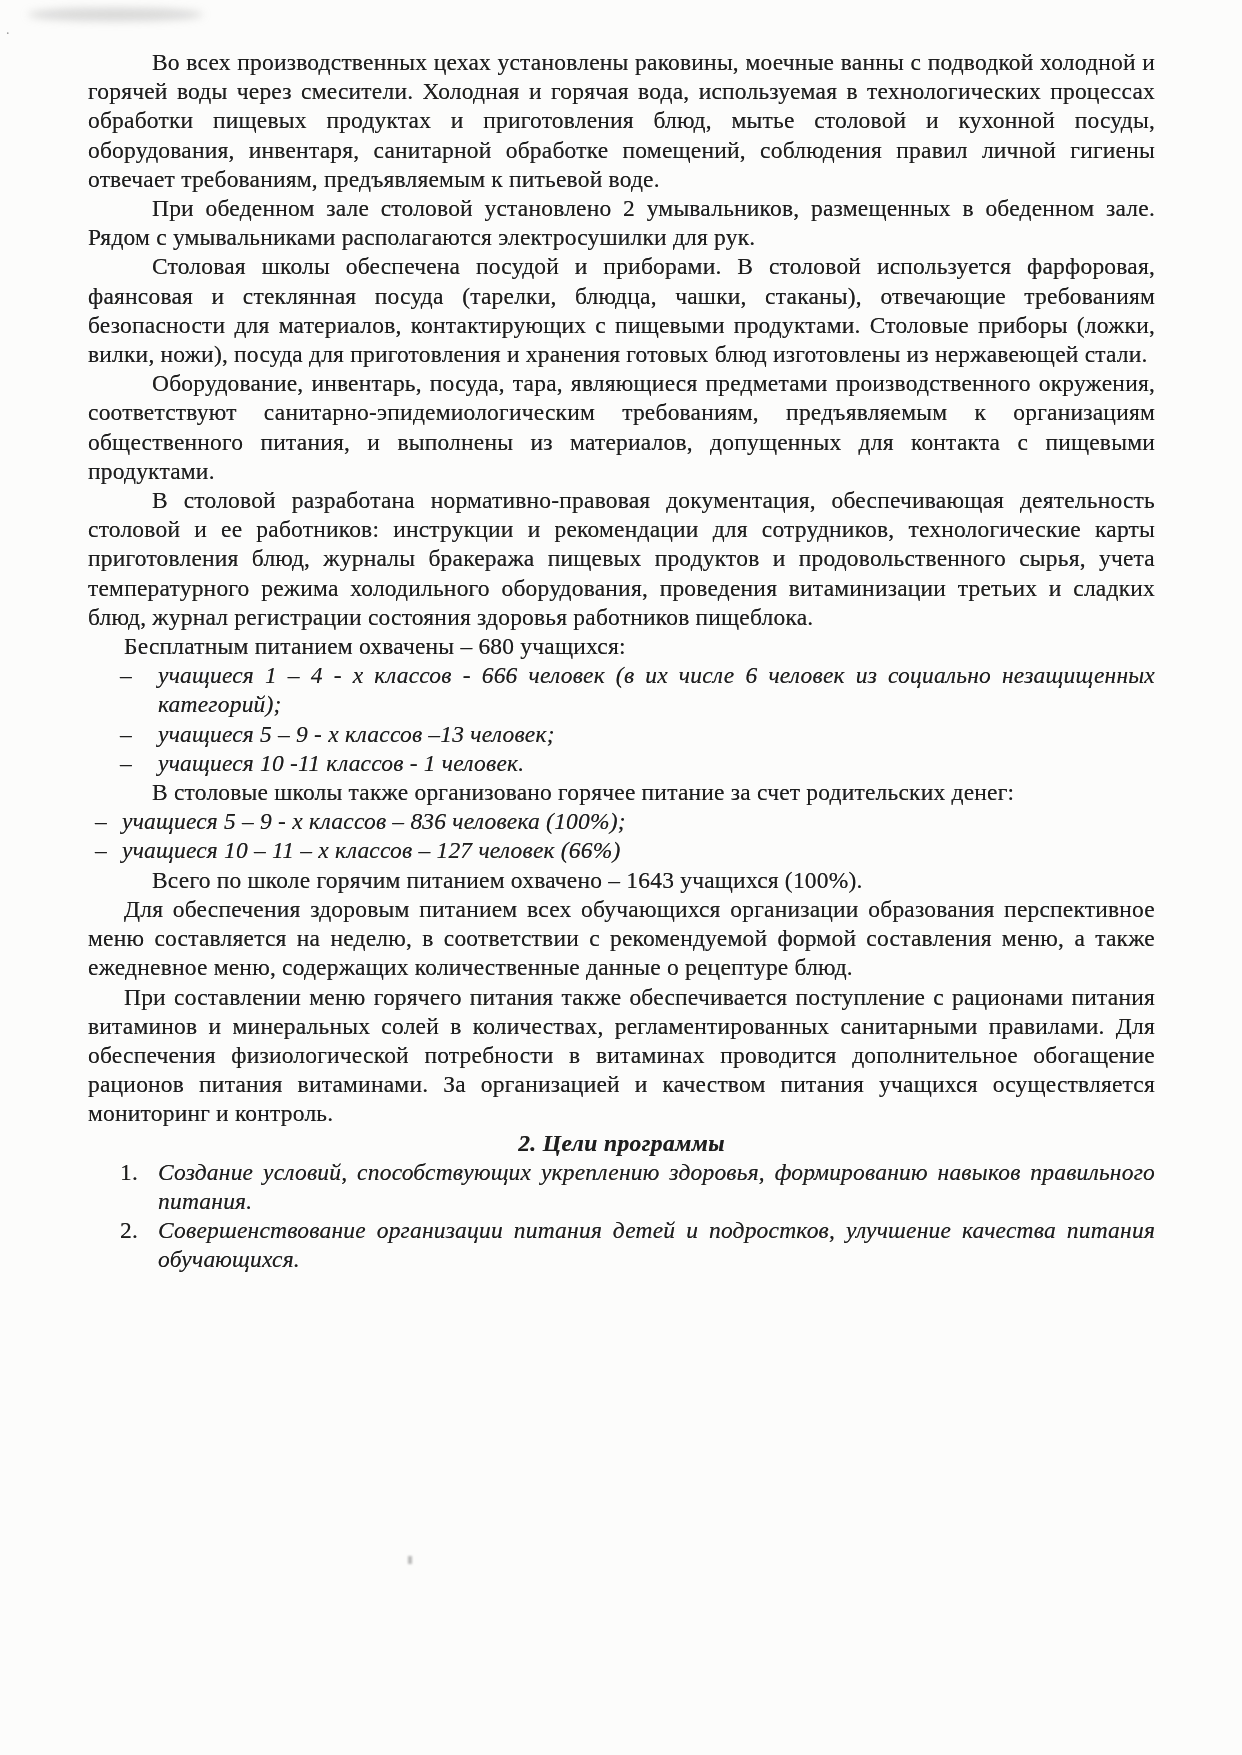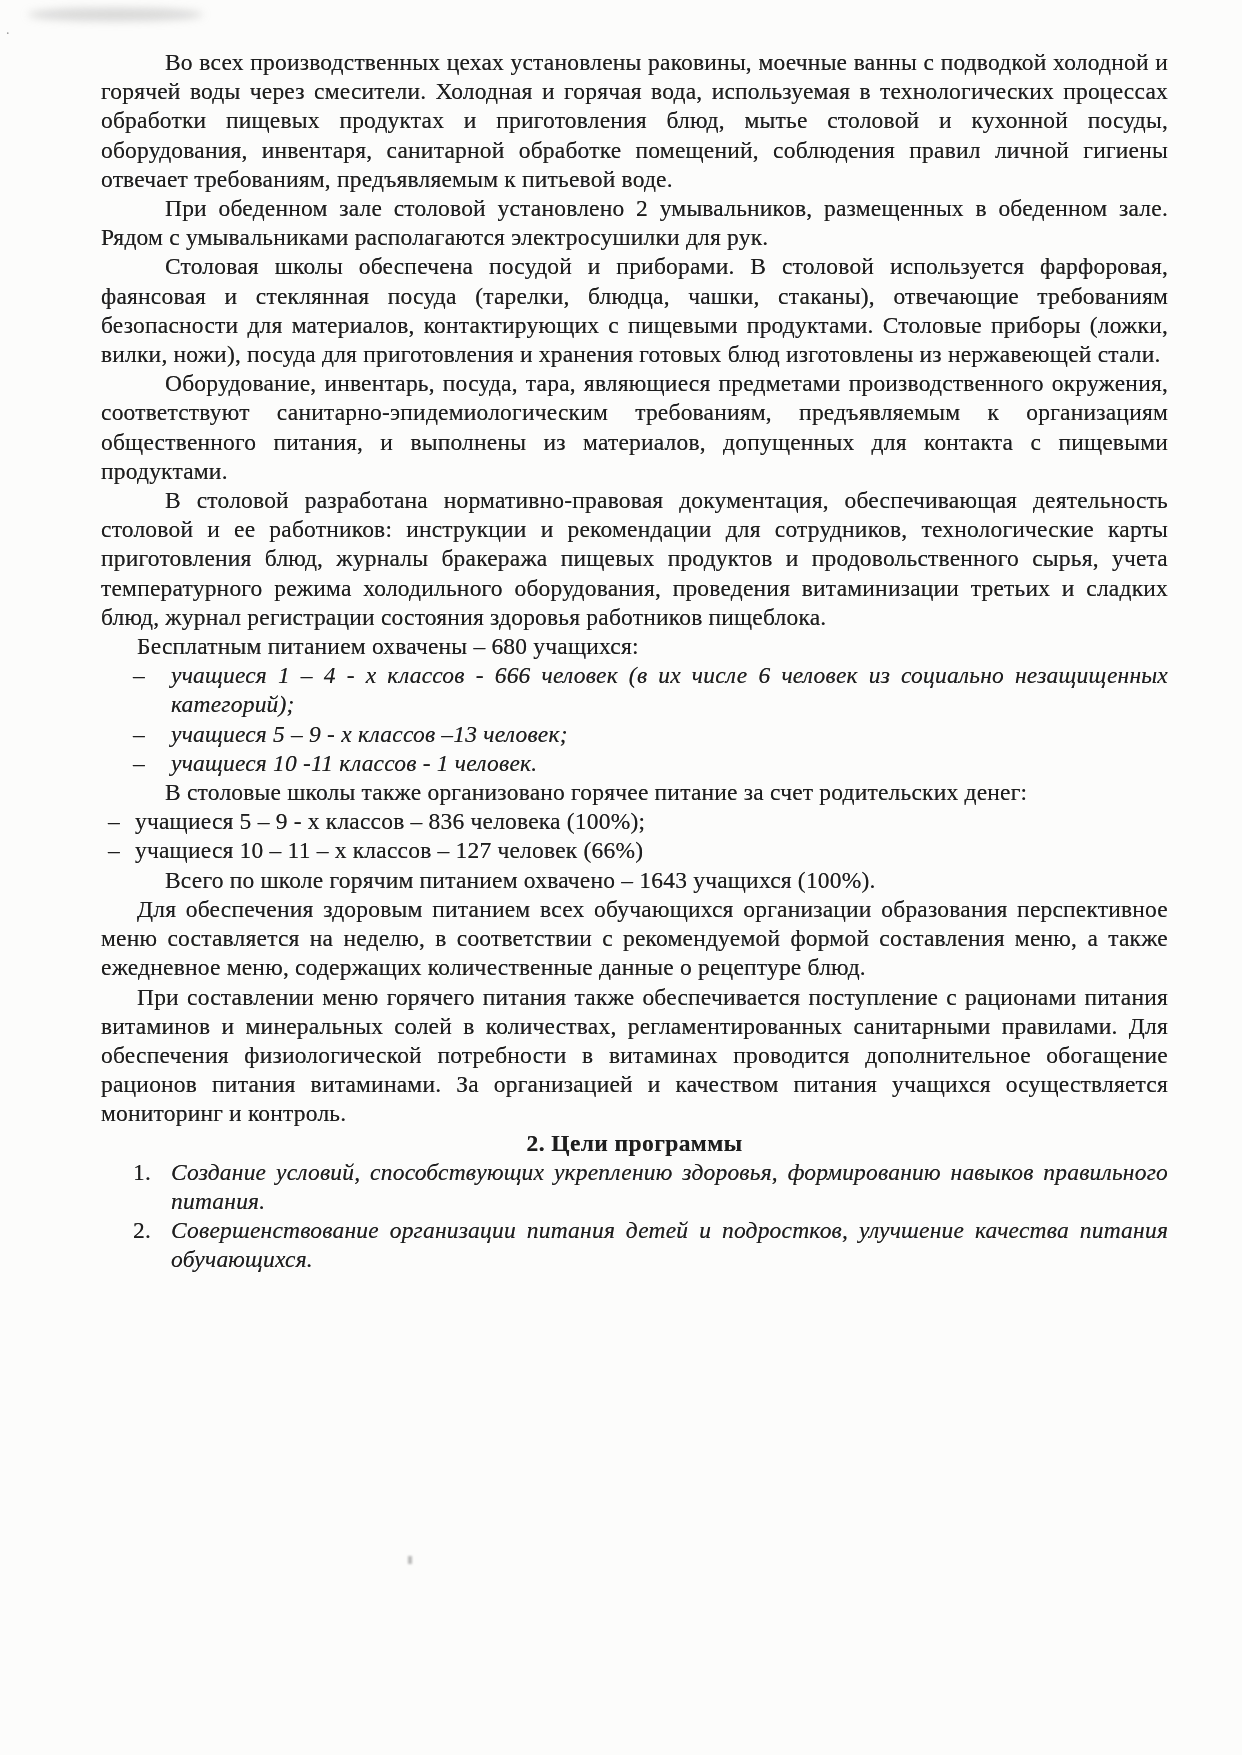--- a/index.html
+++ b/index.html
@@ -12,21 +12,21 @@
     width: 1242px;
     height: 1755px;
     margin: 0 auto;
     background: #fcfcfb;
     overflow: hidden;
     font-family: "Liberation Serif", "DejaVu Serif", serif;
     color: #1e1e1e;
   }
   .content {
     position: absolute;
-    left: 101px;
+    left: 88px;
     top: 48px;
     width: 1067px;
     font-size: 23.5px;
     line-height: 29.2px;
     text-align: justify;
     letter-spacing: 0.2px;
     text-shadow: 0 0 0.6px rgba(20,20,20,0.65);
   }
   p { margin: 0; }
   .indent-lg { text-indent: 64px; }
@@ -51,26 +51,28 @@
   .dash-list-2 .li {
     display: flex;
     align-items: flex-start;
   }
   .dash-list-2 .marker {
     flex: 0 0 27px;
     margin-left: 7px;
   }
   .dash-list-2 .li-text {
     flex: 1 1 auto;
+    font-style: italic;
   }
   .heading {
     text-align: center;
     font-weight: bold;
     text-indent: 0;
     letter-spacing: 0.4px;
+    font-style: italic;
   }
   
   .smudge-top {
     position: absolute;
     left: 28px;
     top: 8px;
     width: 175px;
     height: 13px;
     background: rgba(150,150,150,0.35);
     border-radius: 50%;

